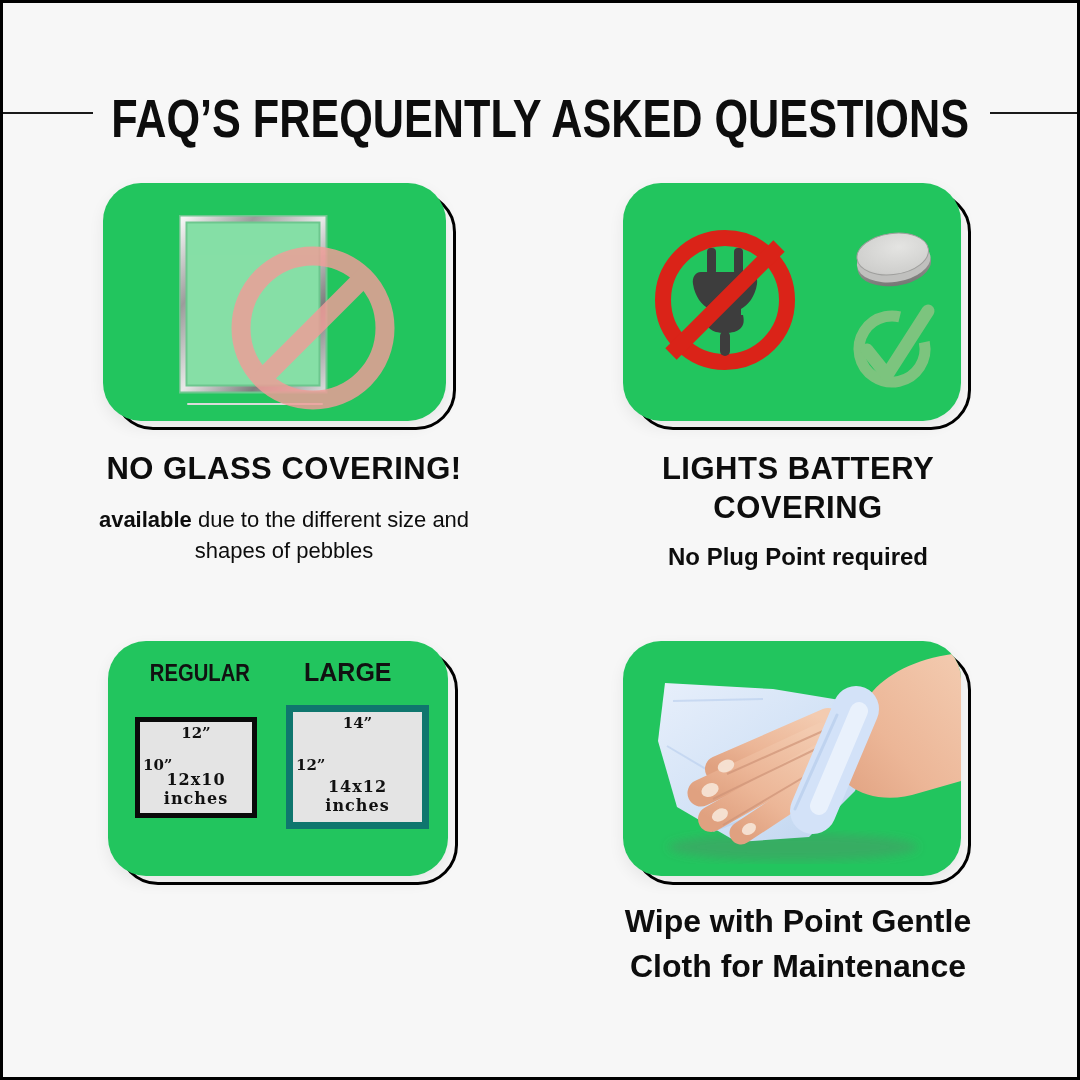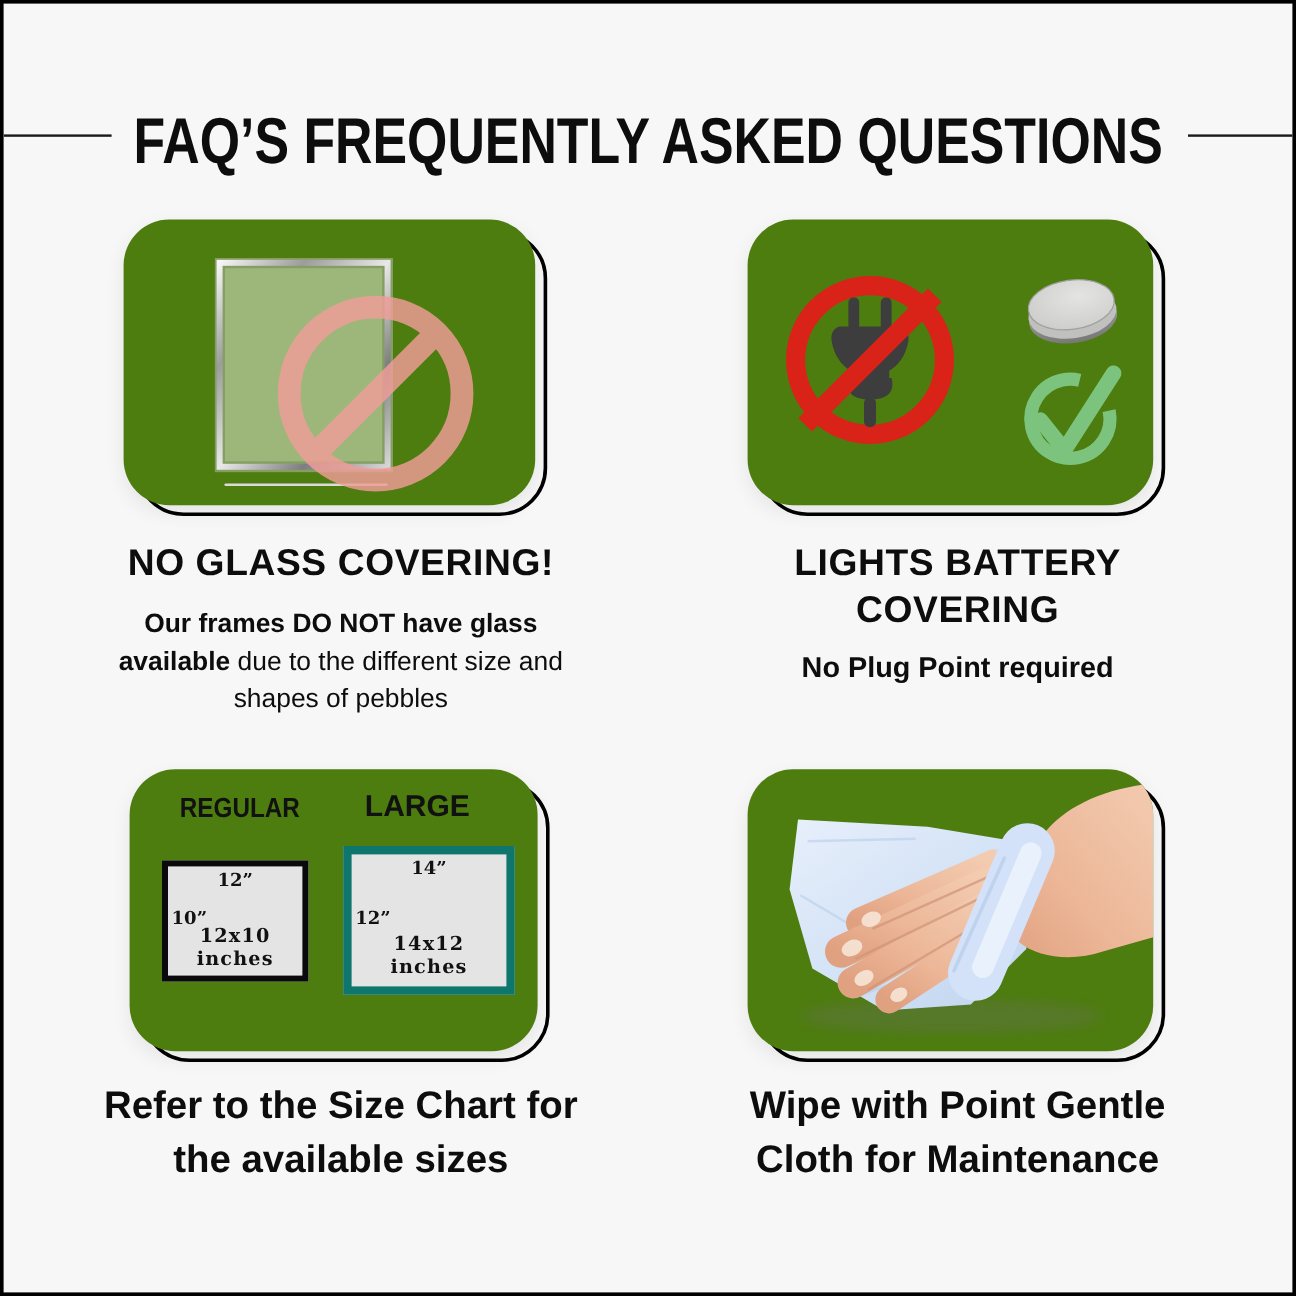--- a/index.html
+++ b/index.html
@@ -12,21 +12,21 @@
   .title-rule{position:absolute;height:2px;background:#1a1a1a;top:109px;}
   .title-rule.left{left:0;width:90px;}
   .title-rule.right{left:987px;width:93px;}
   .page-title{
     position:absolute;top:84px;left:0;width:100%;text-align:center;
     font-size:54px;font-weight:bold;letter-spacing:0px;white-space:nowrap;
   }
   .page-title .squeeze{display:inline-block;transform:scaleX(0.80);transform-origin:center;}
 
   .card{
-    position:absolute;background:#4d7c0f;border-radius:38px;z-index:2;
+    position:absolute;background:#22c55e;border-radius:38px;z-index:2;
     box-shadow:0 6px 16px rgba(0,0,0,0.07);overflow:hidden;
   }
   .card-outline{
     position:absolute;border:3px solid #000;border-radius:40px;z-index:1;
     background:transparent;box-sizing:border-box;
   }
   .abs{position:absolute;}
 
   .h-card{
     position:absolute;text-align:center;font-weight:bold;font-size:31px;
@@ -93,21 +93,20 @@
 
     <svg class="abs" style="left:125px;top:60px;" width="170" height="170" viewBox="0 0 170 170">
       <g opacity="0.83">
         <circle cx="85" cy="85" r="72" fill="none" stroke="#ef9d98" stroke-width="19"></circle>
         <line x1="29" y1="141" x2="141" y2="29" stroke="#ef9d98" stroke-width="19"></line>
       </g>
     </svg>
   </div>
   <div class="h-card" style="left:81px;top:446px;width:400px;">NO GLASS COVERING!</div>
   <div class="body-text" style="left:71px;top:501px;width:420px;">
-    <div><b>Our frames DO NOT have glass</b><span></span></div>
     <div><b>available</b><span> due to the different size and</span></div>
     <div><b></b><span>shapes of pebbles</span></div>
   </div>
 
   <div class="card-outline" style="left:630px;top:189px;width:338px;height:238px;"></div>
   <div class="card" style="left:620px;top:180px;width:338px;height:238px;">
 
     <svg class="abs" style="left:22px;top:37px;" width="160" height="160" viewBox="0 0 160 160">
       <circle cx="80" cy="80" r="62" fill="none" stroke="#da2318" stroke-width="16"></circle>
       <g fill="#3d3d3d">
@@ -157,21 +156,20 @@
       <div class="l">10”</div>
       <div class="b">12x10 inches</div>
     </div>
 
     <div class="size-box big" style="left:178px;top:64px;width:143px;height:124px;">
       <div class="t">14”</div>
       <div class="l">12”</div>
       <div class="b">14x12 inches</div>
     </div>
   </div>
-  <div class="caption" style="left:71px;top:896px;width:420px;">Refer to the Size Chart for the available sizes</div>
 
   <div class="card-outline" style="left:630px;top:647px;width:338px;height:235px;"></div>
   <div class="card" style="left:620px;top:638px;width:338px;height:235px;">
     <svg class="abs" style="left:0;top:0;" width="338" height="235" viewBox="0 0 338 235">
       <defs>
         <linearGradient id="clothGrad" x1="0" y1="0" x2="1" y2="1">
           <stop offset="0" stop-color="#e7effb"></stop>
           <stop offset="0.6" stop-color="#cfe0f5"></stop>
           <stop offset="1" stop-color="#bcd2ee"></stop>
         </linearGradient>

